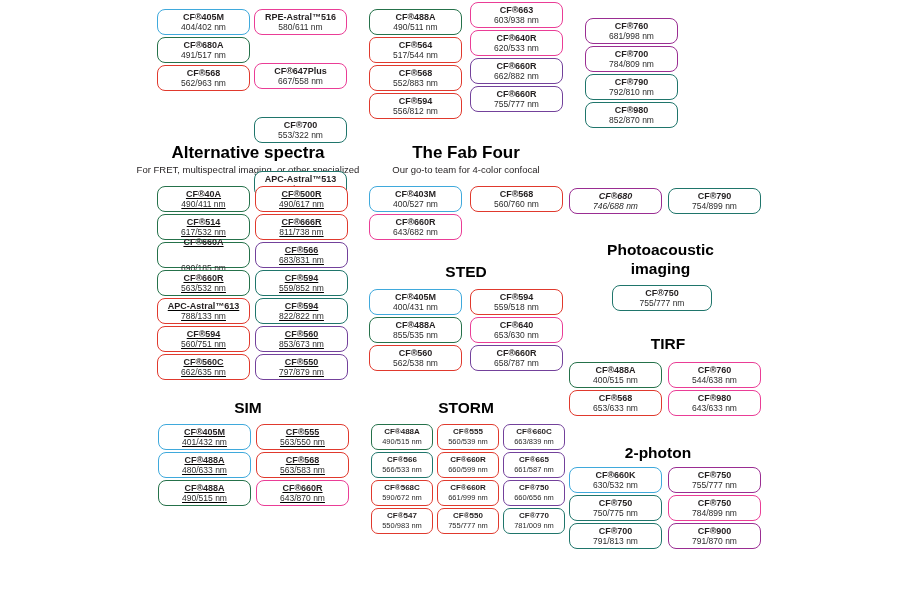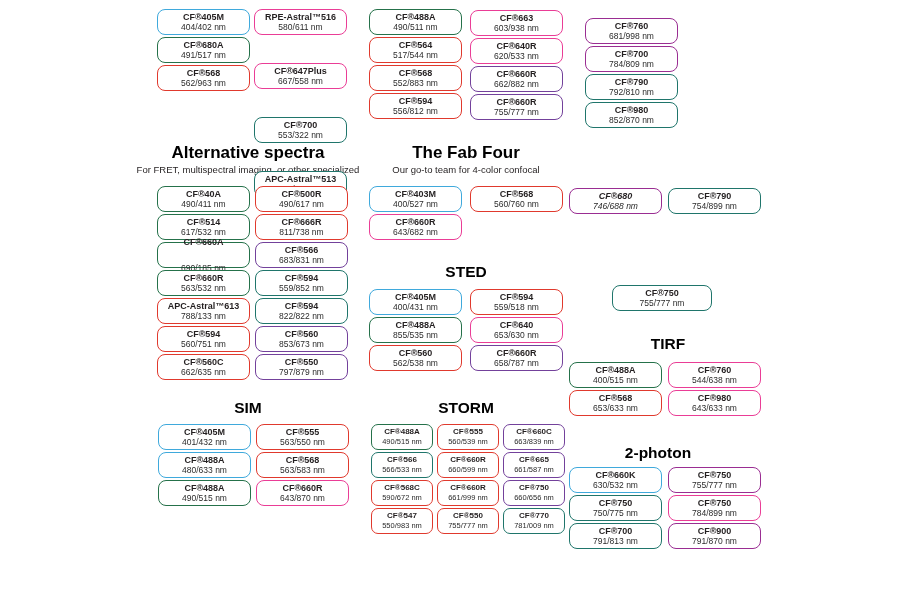--- a/index.html
+++ b/index.html
@@ -1,21 +1,21 @@
 <!DOCTYPE html>
 <html><head>
 <meta charset="utf-8">
 <style>
   html,body{margin:0;padding:0;background:#fff;}
   #canvas{position:relative;width:900px;height:594px;background:#ffffff;
           font-family:"Liberation Sans",sans-serif;overflow:hidden;}
 
   .grid{position:absolute;display:grid;row-gap:2px;}
   .c1{grid-template-columns:93px;}
-  .c2{grid-template-columns:93px 93px;column-gap:5px;}
+  .c2{grid-template-columns:93px 93px;column-gap:5px;text-decoration:underline;}
   .c2w{grid-template-columns:93px 93px;column-gap:8px;}
   .c2r{grid-template-columns:93px 93px;column-gap:6px;}
   .c3{grid-template-columns:62px 62px 62px;column-gap:4px;}
 
   .pill{box-sizing:border-box;width:93px;height:26px;background:#fff;
         border:1.8px solid #888;border-radius:8px;display:flex;flex-direction:column;
         align-items:center;justify-content:center;text-align:center;}
   .pill-name{font-size:9px;font-weight:700;color:#231f20;line-height:10px;white-space:nowrap;}
   .pill-value{font-size:8.5px;color:#2b2b2b;line-height:10px;white-space:nowrap;}
   .c3 .pill{width:62px;border-radius:7px;}
@@ -26,21 +26,21 @@
 
   .sec-title{position:absolute;font-weight:700;color:#000;text-align:center;}
   .t17{font-size:17px;}
   .t15{font-size:15.5px;line-height:19px;}
   .sec-sub{position:absolute;font-size:9.5px;color:#231f20;text-align:center;}
 
   
   #g-top-a{left:157px;top:9px;}
   #g-top-b{left:254px;top:9px;gap:28px;}
   #g-top-c{left:369px;top:9px;}
-  #g-top-d{left:470px;top:10px;}
+  #g-top-d{left:470px;top:2px;}
   #g-top-e{left:585px;top:18px;}
   #g-alt{left:157px;top:186px;}
   #g-fab{left:369px;top:186px;}
   #g-sted{left:369px;top:289px;}
   #g-pair{left:569px;top:188px;}
   #g-pa{left:612px;top:285px;}
   #g-tirf{left:569px;top:362px;}
   #g-sim{left:158px;top:424px;}
   #g-storm{left:371px;top:424px;}
   #g-2p{left:569px;top:467px;}
@@ -60,20 +60,21 @@
 </head>
 <body>
 
 <div id="canvas">
 
   <div class="sec-title t17" id="t-alt">Alternative spectra</div>
   <div class="sec-sub" id="s-alt">For FRET, multispectral imaging, or other specialized</div>
   <div class="sec-title t17" id="t-fab">The Fab Four</div>
   <div class="sec-sub" id="s-fab">Our go-to team for 4-color confocal</div>
   <div class="sec-title t15" id="t-sted">STED</div>
+  <div class="sec-title t15" id="t-pa">Photoacoustic imaging</div>
   <div class="sec-title t15" id="t-tirf">TIRF</div>
   <div class="sec-title t15" id="t-sim">SIM</div>
   <div class="sec-title t15" id="t-storm">STORM</div>
   <div class="sec-title t15" id="t-2p">2-photon</div>
 
   <div class="grid c1" id="g-top-a">
       <div class="pill" style="border-color: rgb(63, 169, 220);">
         <div class="pill-name">CF®405M</div>
         <div class="pill-value">404/402 nm</div>
       </div>
@@ -102,21 +103,21 @@
       <div class="pill" style="border-color: rgb(31, 117, 107);">
         <div class="pill-name">APC-Astral™513</div>
         <div class="pill-value">788/613 nm</div>
       </div>
     </div>
   <div class="grid c1" id="g-top-c">
       <div class="pill" style="border-color: rgb(37, 113, 74);">
         <div class="pill-name">CF®488A</div>
         <div class="pill-value">490/511 nm</div>
       </div>
-      <div class="pill" style="border-color: rgb(224, 57, 45);">
+      <div class="pill" style="border-color: rgb(224, 57, 45); border-radius: 7px;">
         <div class="pill-name">CF®564</div>
         <div class="pill-value">517/544 nm</div>
       </div>
       <div class="pill" style="border-color: rgb(224, 57, 45);">
         <div class="pill-name">CF®568</div>
         <div class="pill-value">552/883 nm</div>
       </div>
       <div class="pill" style="border-color: rgb(224, 57, 45);">
         <div class="pill-name">CF®594</div>
         <div class="pill-value">556/812 nm</div>

